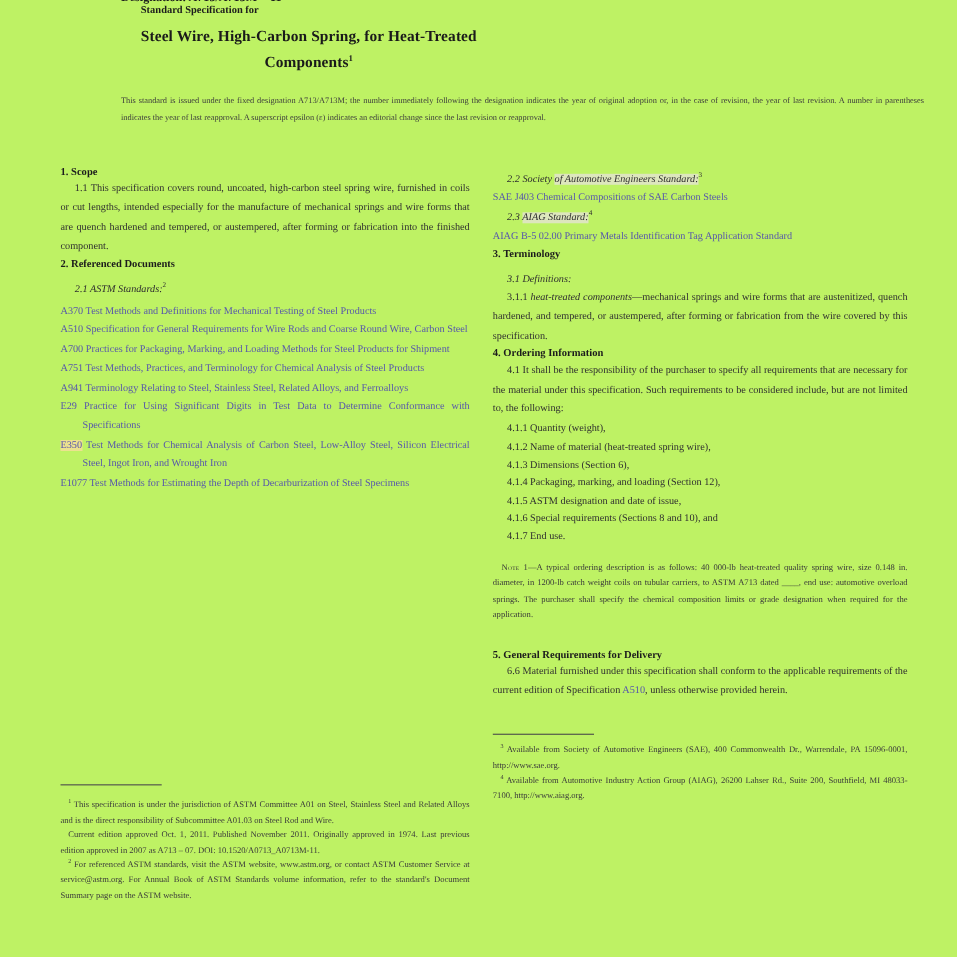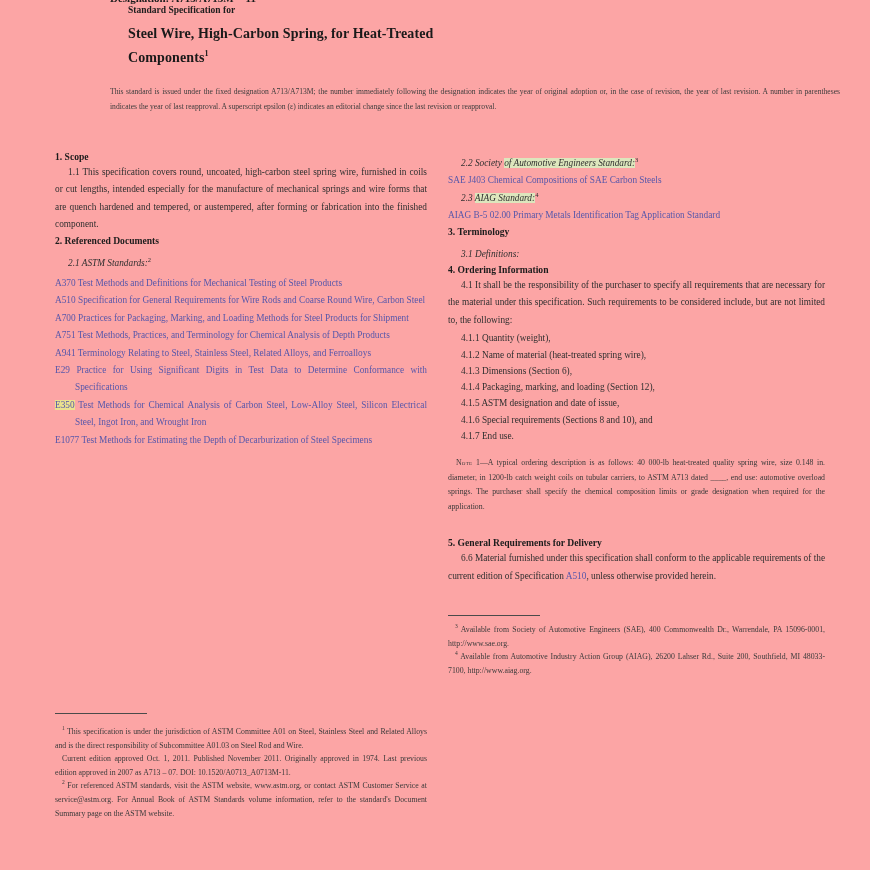--- a/index.html
+++ b/index.html
@@ -1,24 +1,24 @@
 <!DOCTYPE html>
 <html><head>
 <meta charset="utf-8">
 <style>
   html,body{margin:0;padding:0;background:#ffffff;}
   body{width:870px;height:870px;overflow:hidden;font-family:"Liberation Serif","DejaVu Serif",serif;}
-  .page{position:relative;width:870px;height:870px;background:#fca5a5;color:#2f2f2f;filter:blur(0.45px);}
+  .page{position:relative;width:870px;height:870px;background:#bef264;color:#2f2f2f;filter:blur(0.45px);}
   
   .desig-clip{position:absolute;left:110px;top:0;width:230px;height:5px;overflow:hidden;}
   .desig-clip span{display:block;margin-top:-8px;font-weight:bold;font-size:11px;color:#1c1c1c;white-space:nowrap;}
   
   .title-block{position:absolute;left:128px;top:4px;}
   .kicker{font-weight:bold;font-size:9.5px;line-height:12px;color:#1d1d1d;}
-  .main-title{margin-top:6px;font-weight:bold;font-size:14px;line-height:23.5px;color:#1a1a1a;letter-spacing:.1px;}
+  .main-title{margin-top:6px;font-weight:bold;font-size:14px;line-height:23.5px;color:#1a1a1a;letter-spacing:.1px;text-align:center;}
   .main-title sup{font-size:8px;}
   
   .boilerplate{position:absolute;left:110px;top:84px;width:730px;font-size:7.6px;line-height:15px;text-align:justify;color:#3c3c3c;}
   
   .col{position:absolute;top:150px;}
   .col-left{left:55px;width:372px;}
   .col-right{left:448px;width:377px;}
   .col h3{font-size:9.6px;line-height:14px;font-weight:bold;margin:0;color:#1c1c1c;}
   .col p{font-size:9.3px;line-height:17.4px;margin:0;text-align:justify;}
   .ind{text-indent:13px;}
@@ -73,36 +73,37 @@
     <h3 class="mt-scope">1. Scope</h3>
     <p class="ind p11">1.1 This specification covers round, uncoated, high-carbon steel spring wire, furnished in coils or cut lengths, intended especially for the manufacture of mechanical springs and wire forms that are quench hardened and tempered, or austempered, after forming or fabrication into the finished component.</p>
 
     <h3 class="mt-ref">2. Referenced Documents</h3>
     <p class="ind sublabel"><span class="it">2.1 ASTM Standards:</span><sup>2</sup></p>
 
     <div class="reflist">
       <p class="ref"><a><span>A370</span><span> Test Methods and Definitions for Mechanical Testing of Steel Products</span></a></p>
       <p class="ref"><a><span>A510</span><span> Specification for General Requirements for Wire Rods and Coarse Round Wire, Carbon Steel</span></a></p>
       <p class="ref"><a><span>A700</span><span> Practices for Packaging, Marking, and Loading Methods for Steel Products for Shipment</span></a></p>
-      <p class="ref"><a><span>A751</span><span> Test Methods, Practices, and Terminology for Chemical Analysis of Depth Products</span></a></p>
+      <p class="ref"><a><span>A751</span><span> Test Methods, Practices, and Terminology for Chemical Analysis of Steel Products</span></a></p>
       <p class="ref"><a><span>A941</span><span> Terminology Relating to Steel, Stainless Steel, Related Alloys, and Ferroalloys</span></a></p>
       <p class="ref"><a><span>E29</span><span> Practice for Using Significant Digits in Test Data to Determine Conformance with Specifications</span></a></p>
       <p class="ref"><a><span class="hl-y">E350</span><span> Test Methods for Chemical Analysis of Carbon Steel, Low-Alloy Steel, Silicon Electrical Steel, Ingot Iron, and Wrought Iron</span></a></p>
       <p class="ref"><a><span>E1077</span><span> Test Methods for Estimating the Depth of Decarburization of Steel Specimens</span></a></p>
     </div>
   </div>
 
   <div class="col col-right">
     <p class="ind" style="margin-top:5px;"><span class="it"><span>2.2 Society </span><span class="hl-g">of Automotive Engineers Standard:</span></span><sup>3</sup></p>
     <p class="ref"><a class="ref-link">SAE J403 Chemical Compositions of SAE Carbon Steels</a></p>
     <p class="ind"><span class="it"><span>2.3 </span><span class="hl-g">AIAG Standard:</span></span><sup>4</sup></p>
     <p class="ref"><a class="ref-link">AIAG B-5 02.00 Primary Metals Identification Tag Application Standard</a></p>
 
     <h3 class="mt16">3. Terminology</h3>
     <p class="ind it sublabel">3.1 Definitions:</p>
+    <p class="ind"><span>3.1.1 </span><span class="it">heat-treated components</span><span>—mechanical springs and wire forms that are austenitized, quench hardened, and tempered, or austempered, after forming or fabrication from the wire covered by this specification.</span></p>
 
     <h3 class="mt16">4. Ordering Information</h3>
     <p class="ind p41">4.1 It shall be the responsibility of the purchaser to specify all requirements that are necessary for the material under this specification. Such requirements to be considered include, but are not limited to, the following:</p>
     <div class="items">
       <p class="ind">4.1.1 Quantity (weight),</p>
       <p class="ind">4.1.2 Name of material (heat-treated spring wire),</p>
       <p class="ind">4.1.3 Dimensions (Section 6),</p>
       <p class="ind">4.1.4 Packaging, marking, and loading (Section 12),</p>
       <p class="ind">4.1.5 ASTM designation and date of issue,</p>
       <p class="ind">4.1.6 Special requirements (Sections 8 and 10), and</p>

